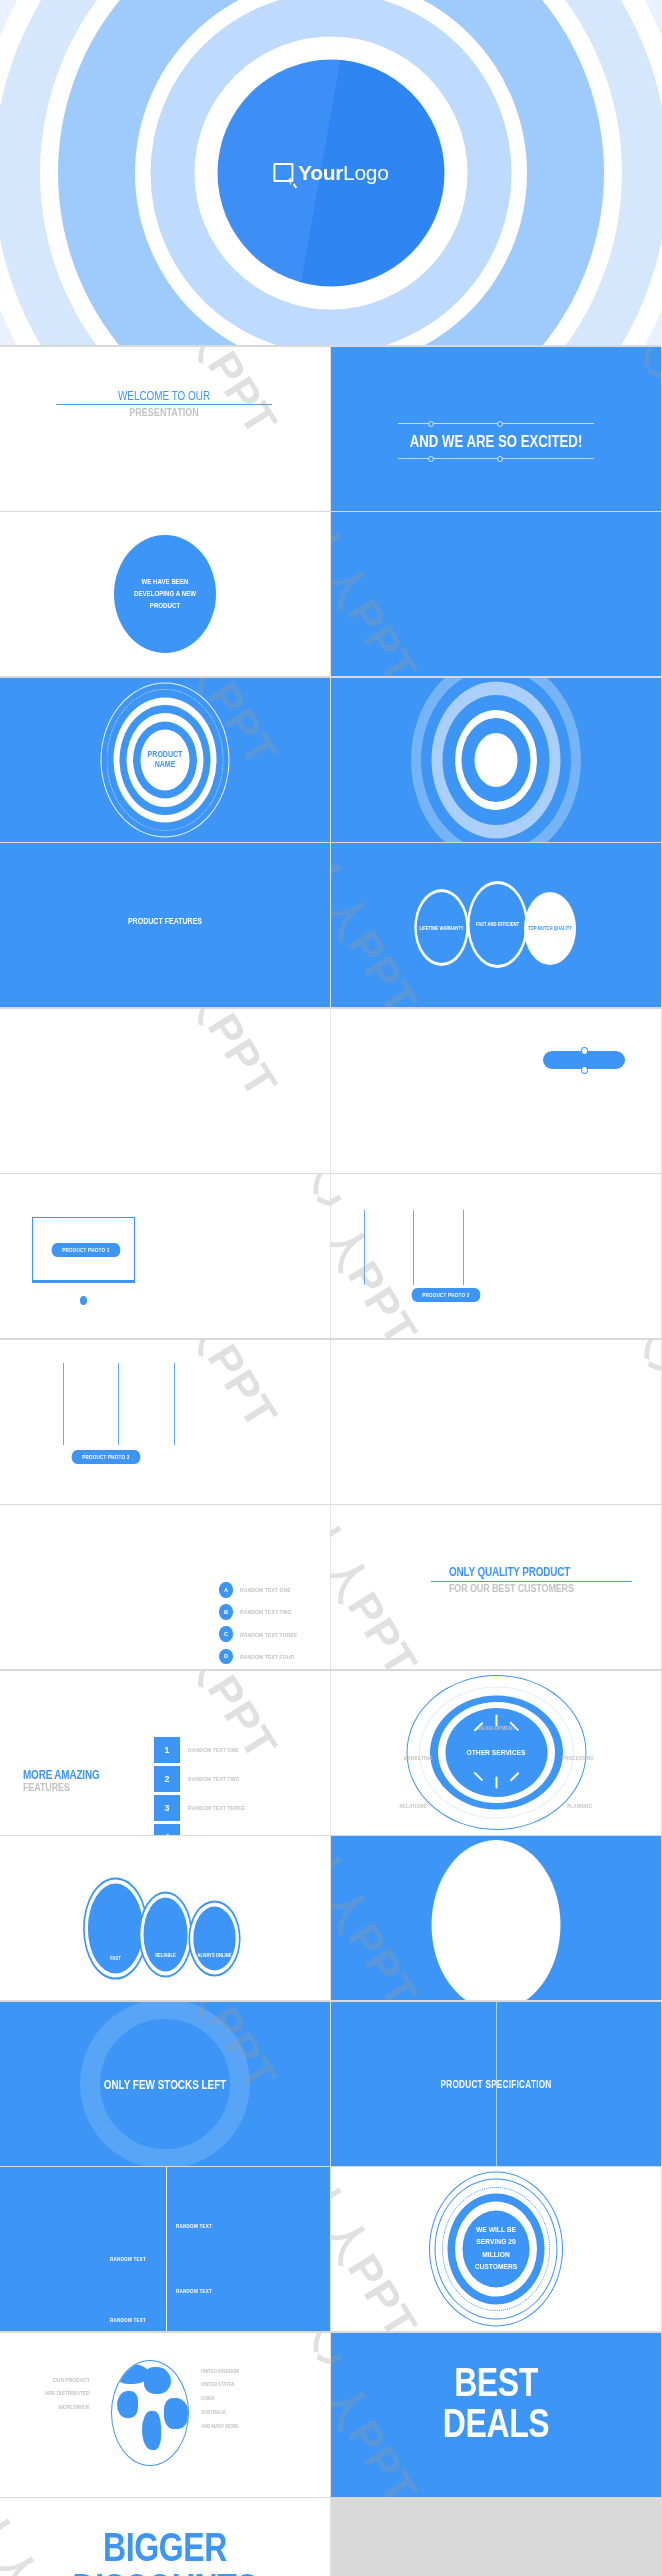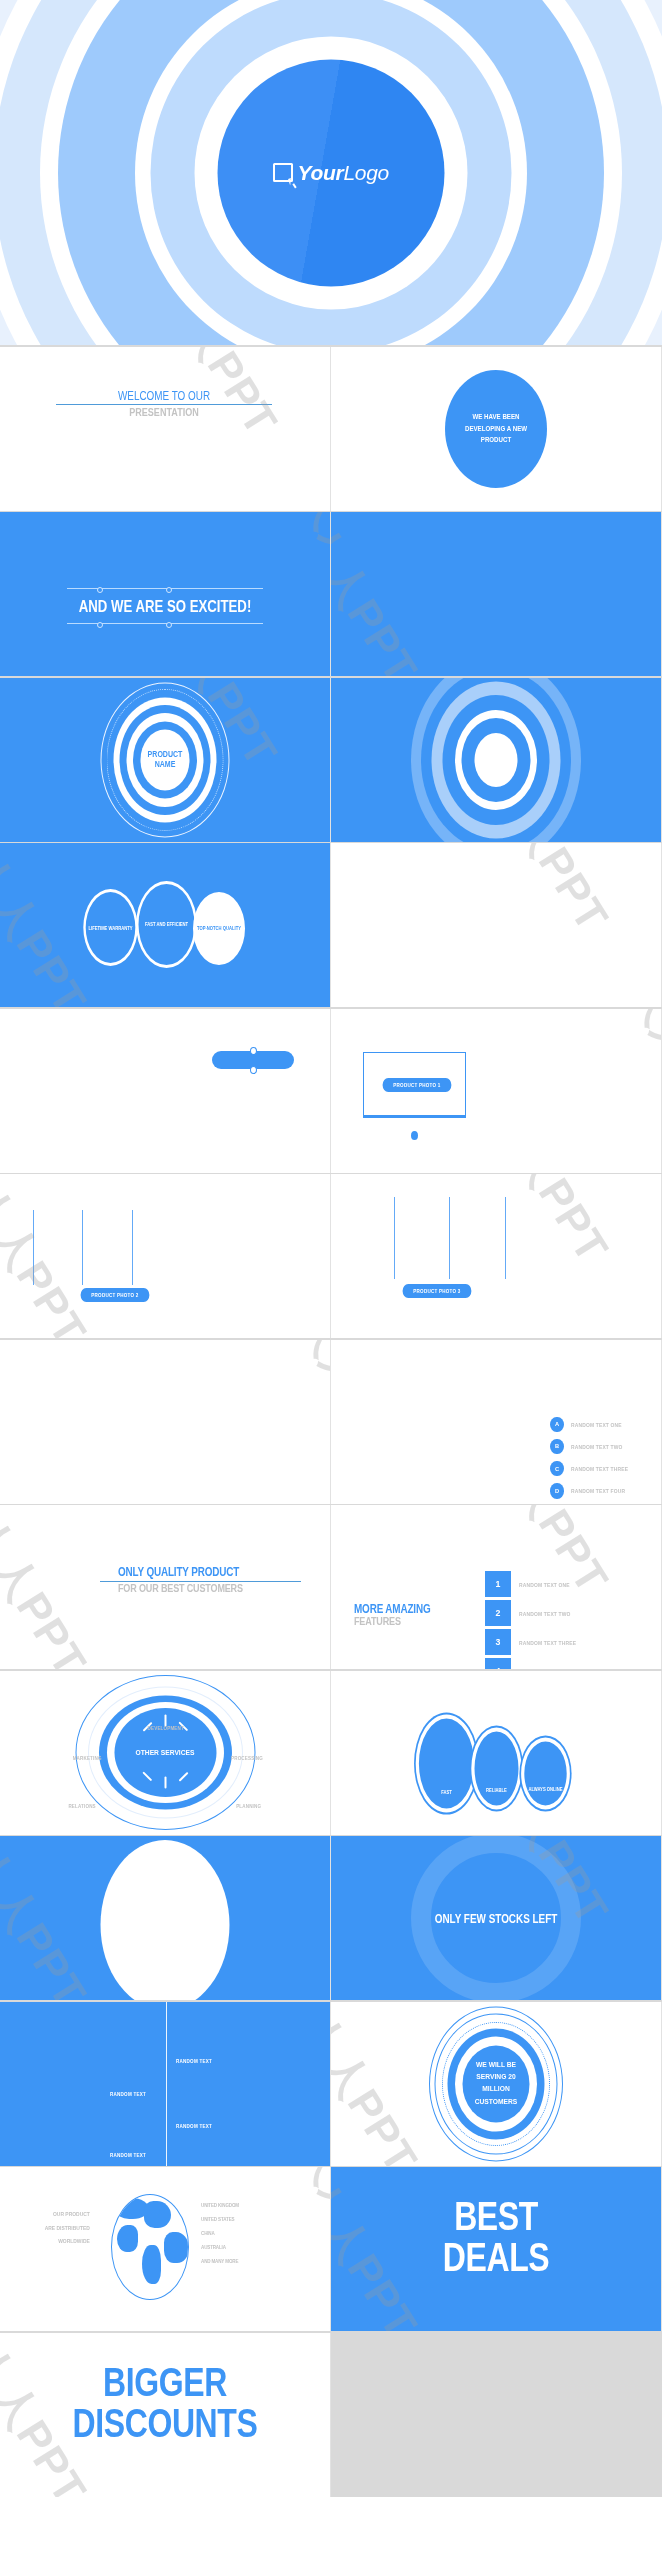--- a/index.html
+++ b/index.html
@@ -9,21 +9,20 @@
     font-family:"Liberation Sans", sans-serif;
     color:#333;
     -webkit-font-smoothing:antialiased;
   }
   .page { width:662px; position:relative; }
 
   
   .hero {
     position:relative; width:662px; height:345px; overflow:hidden;
     background:#1d4ed8;
-    font-style:italic;
   }
   .hero .ring {
     position:absolute; left:50%; top:50%;
     transform:translate(-50%,-50%);
     border-radius:50%;
   }
   .hero .r1 { width:804px; height:804px; background:#e8f1fd; }
   .hero .r2 { width:716px; height:716px; background:#ffffff; }
   .hero .r3 { width:675px; height:675px; background:#d5e7fc; }
   .hero .r4 { width:582px; height:582px; background:#ffffff; }
@@ -288,32 +287,32 @@
 
     <div class="slide s-welcome">
       <div class="wm wm-a">人人PPT</div>
       <div class="title-block">
         <div class="title-main cond-c t-blue">WELCOME TO OUR</div>
         <div class="rule"></div>
         <div class="title-sub cond-c t-grey">PRESENTATION</div>
       </div>
     </div>
 
-    <div class="slide">
-      <div class="badge-oval">
-        <span class="cond-c">WE HAVE BEEN DEVELOPING A NEW PRODUCT</span>
-      </div>
-    </div>
-
     <div class="slide blue s-excited">
       <div class="wm wm-c">人人PPT</div>
       <div class="centerwrap">
         <div class="hline"></div>
         <div class="big cond-c">AND WE ARE SO EXCITED!</div>
         <div class="hline"></div>
+      </div>
+    </div>
+
+    <div class="slide">
+      <div class="badge-oval">
+        <span class="cond-c">WE HAVE BEEN DEVELOPING A NEW PRODUCT</span>
       </div>
     </div>
 
     <div class="slide blue s-intro">
       <div class="wm wm-b">人人PPT</div>
     </div>
 
     <div class="slide blue">
       <div class="wm wm-a">人人PPT</div>
       <div class="radial" style="width:129px;height:155px;border:1px solid #eaf3ff;"></div>
@@ -332,20 +331,23 @@
     <div class="slide blue">
       <div class="radial" style="width:170px;height:206px;background:#76b4f8;"></div>
       <div class="radial" style="width:150px;height:182px;background:#3d95f5;"></div>
       <div class="radial" style="width:129px;height:157px;background:#a9cffa;"></div>
       <div class="radial" style="width:107px;height:130px;background:#3d95f5;"></div>
       <div class="radial" style="width:82px;height:100px;background:#ffffff;"></div>
       <div class="radial" style="width:69px;height:84px;background:#3d95f5;"></div>
       <div class="radial" style="width:43px;height:54px;background:#ffffff;"></div>
     </div>
 
+    <div class="slide blue">
+      <div class="feat-title cond-c">PRODUCT FEATURES</div>
+    </div>
 
     <div class="slide blue">
       <div class="wm wm-b">人人PPT</div>
       <div class="venn">
         <div class="c c1 cond-c">LIFETIME WARRANTY</div>
         <div class="c c2 cond-c">FAST AND EFFICIENT</div>
         <div class="c c3 cond-c">TOP-NOTCH QUALITY</div>
       </div>
     </div>
 
@@ -478,20 +480,24 @@
       <div class="wm wm-b">人人PPT</div>
       <div class="hurry-oval"></div>
     </div>
 
     <div class="slide blue">
       <div class="stocks-ov"></div>
       <div class="wm wm-a">人人PPT</div>
       <div class="stocks-txt cond-c">ONLY FEW STOCKS LEFT</div>
     </div>
 
+    <div class="slide blue">
+      <div class="divline" style="left:165px; top:0; height:164px; opacity:.55;"></div>
+      <div class="spec-txt cond-c">PRODUCT SPECIFICATION</div>
+    </div>
 
     <div class="slide blue">
       <div class="divline" style="left:166px; top:0; height:164px; opacity:.9;"></div>
       <div class="rt-col cond" style="left:110px; top:89px;">RANDOM TEXT</div>
       <div class="rt-col cond" style="left:176px; top:56px;">RANDOM TEXT</div>
       <div class="rt-col cond" style="left:176px; top:121px;">RANDOM TEXT</div>
       <div class="rt-col cond" style="left:110px; top:150px;">RANDOM TEXT</div>
     </div>
 
     <div class="slide">

